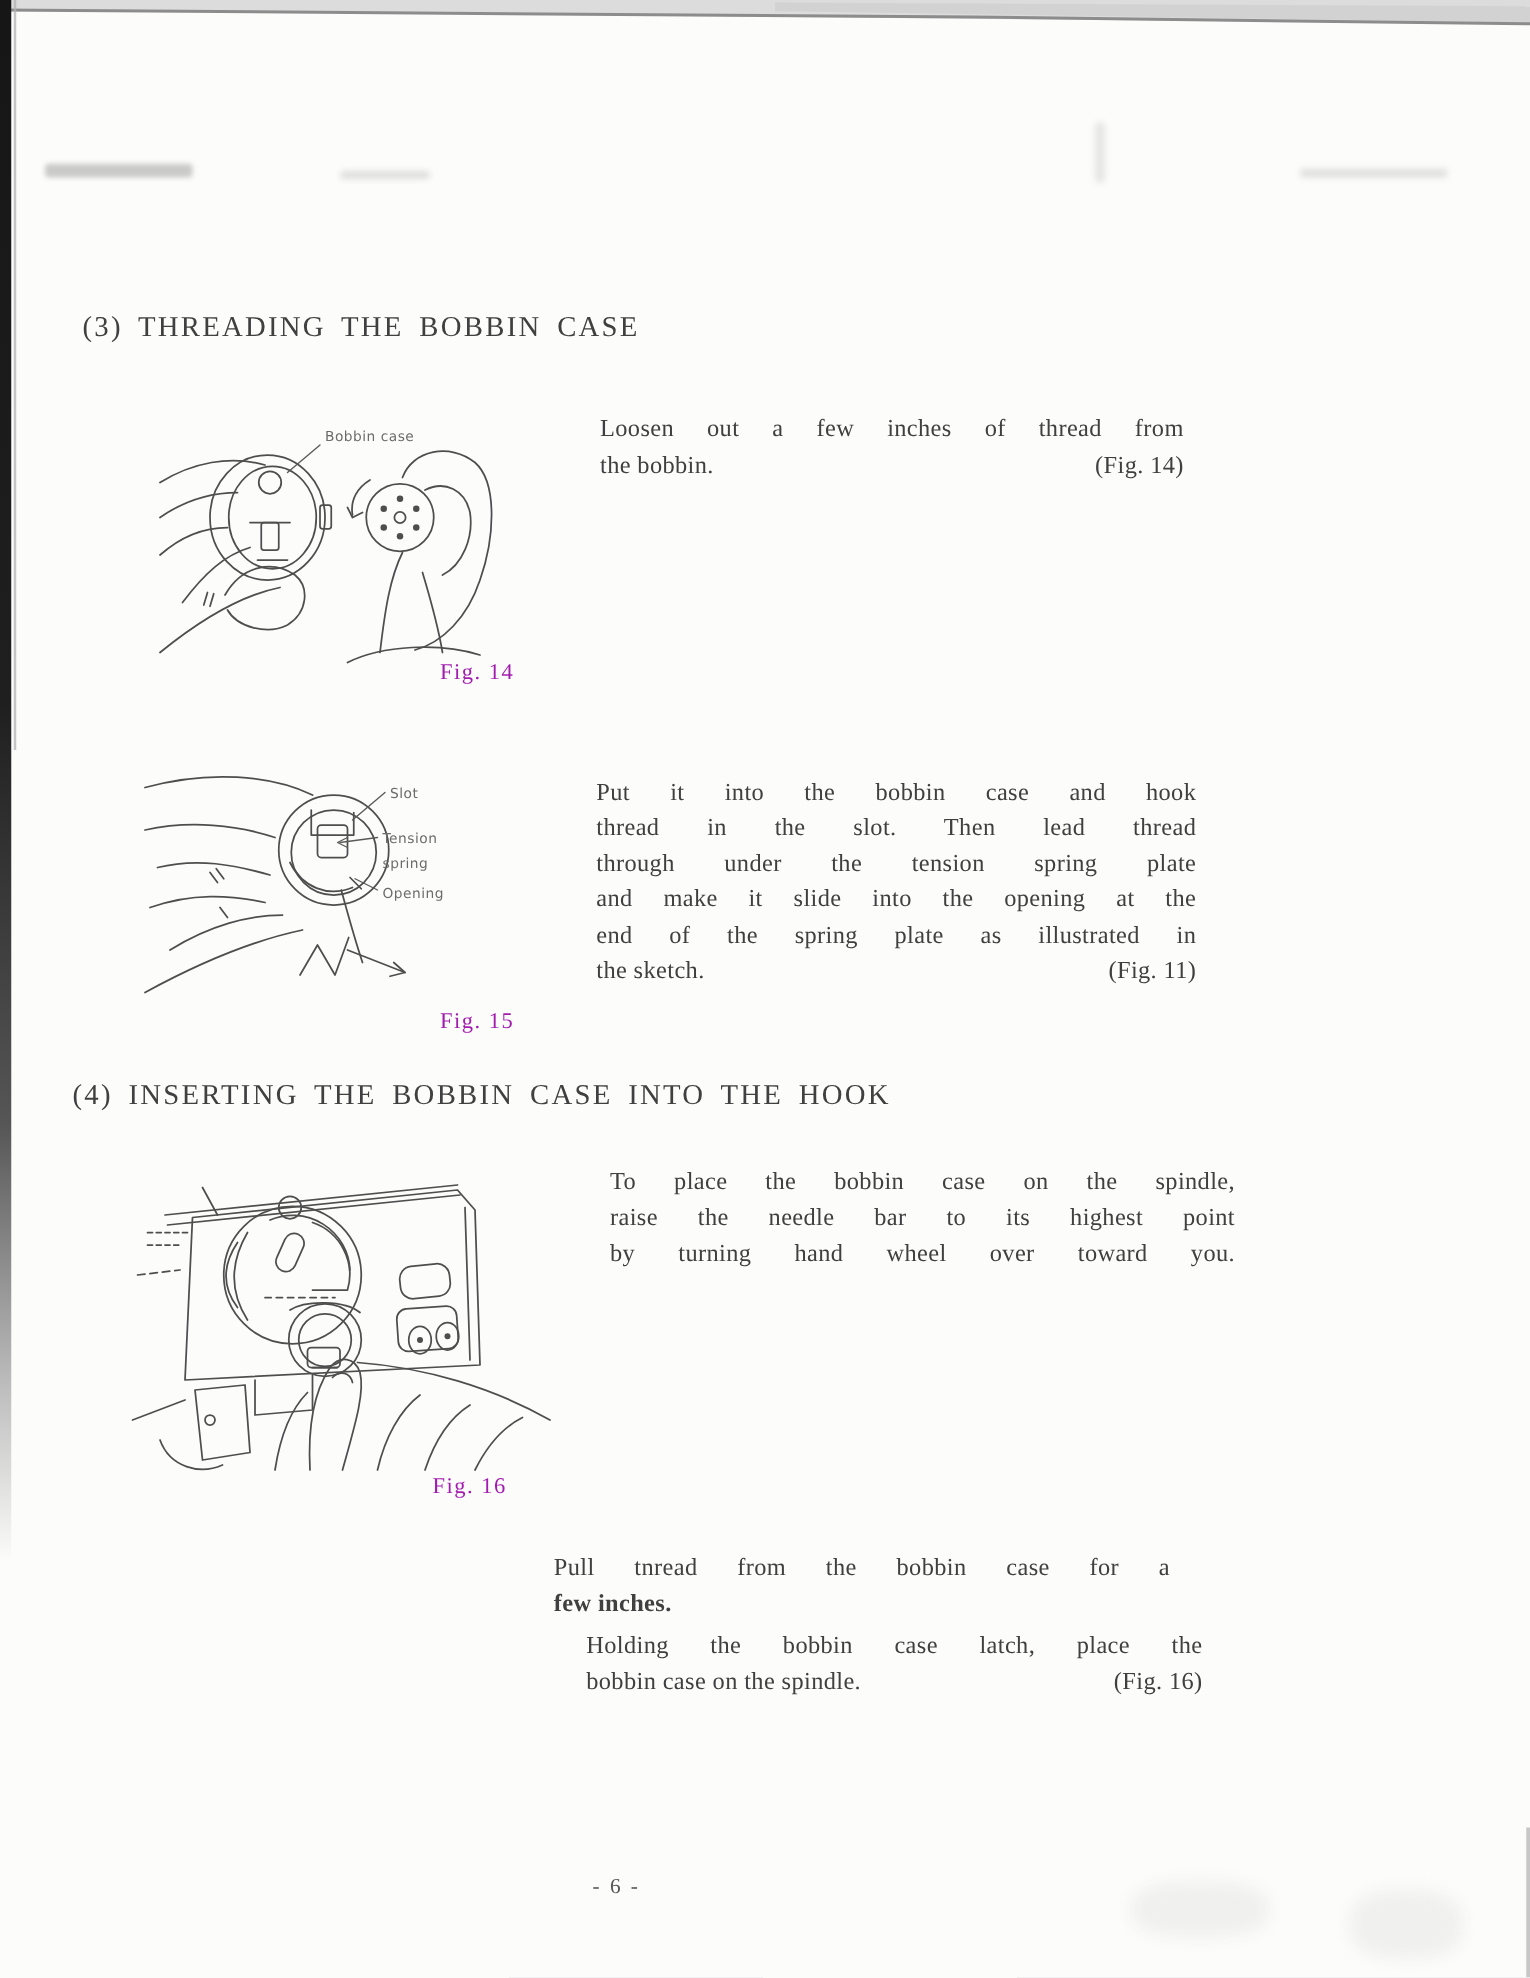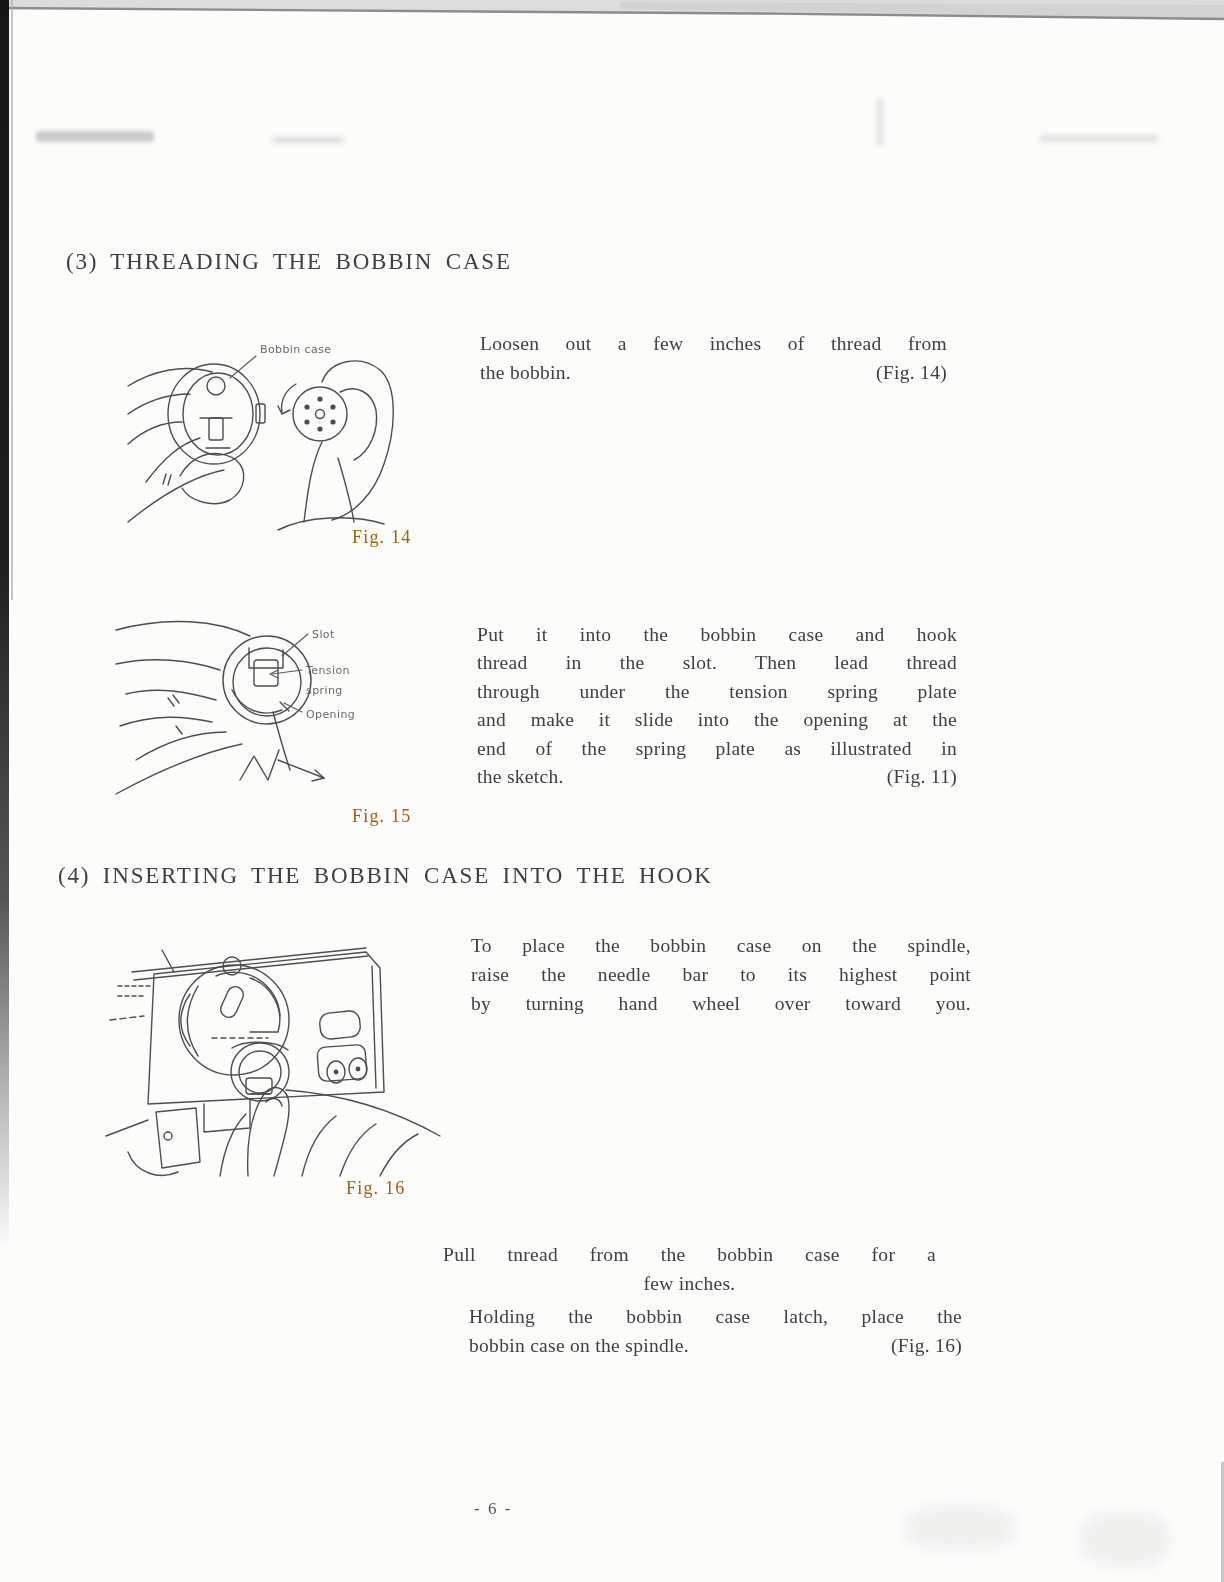--- a/index.html
+++ b/index.html
@@ -16,22 +16,22 @@
   .edge-right{right:0;bottom:0;width:3px;height:120px;background:#c7c7c7;}
   .smudge{background:#8d8d8d;filter:blur(2px);border-radius:3px;}
   .smudge.light{background:#bdbdbd;filter:blur(2.5px);}
   .blob{background:#f0f0ef;filter:blur(6px);border-radius:40%;}
   
   .heading{font-size:23px;letter-spacing:1.8px;word-spacing:5px;color:#404040;white-space:nowrap;}
   .para{font-size:19.5px;letter-spacing:.3px;color:#404040;}
   .para .ln{text-align:justify;text-align-last:justify;}
   .para .ln,.para .lnflex,.para .lnleft{height:var(--lh);line-height:var(--lh);overflow:hidden;}
   .para .lnflex{display:flex;justify-content:space-between;}
-  .para .lnleft{text-align:center;}
-  .figcap{font-size:18px;letter-spacing:1.2px;color:#a16207;white-space:nowrap;}
+  .para .lnleft{text-align:left;font-weight:bold;}
+  .figcap{font-size:18px;letter-spacing:1.2px;color:#a21caf;white-space:nowrap;}
   .pagenum{font-size:17px;letter-spacing:2px;color:#555;}
   
   svg.sketch{overflow:visible;}
   svg.sketch .sk{stroke:#4e4e4e;fill:none;stroke-width:1.4;stroke-linecap:round;stroke-linejoin:round;}
   svg.sketch .skthin{stroke:#5a5a5a;fill:none;stroke-width:1.1;stroke-linecap:round;}
   svg.sketch text{font-family:"DejaVu Sans",sans-serif;font-size:11px;fill:#6b6b6b;letter-spacing:.4px;stroke:none;}
   svg.sketch .dot{fill:#4e4e4e;stroke:none;}
 </style>
 </head>
 <body>
@@ -200,21 +200,21 @@
       <path d="M276,252 C286,232 298,218 314,210"></path>
       <path d="M182,166 C236,170 290,186 336,212"></path>
 
       <path d="M52,188 L92,184 L96,238 L58,244 Z"></path>
       <circle cx="64" cy="212" r="4"></circle>
       <path d="M24,228 C32,250 56,256 74,248"></path>
       <path d="M2,212 L44,196"></path>
     </g>
   </svg>
 
-  <div class="abs para" style="left:471px;top:931px;width:500px;--lh:29px">
+  <div class="abs para" style="left:488px;top:931px;width:500px;--lh:29px">
     <div class="ln">To place the bobbin case on the spindle,</div>
     <div class="ln">raise the needle bar to its highest point</div>
     <div class="ln">by turning hand wheel over toward you.</div>
   </div>
 
   <div class="abs figcap" style="left:346px;top:1178px">Fig. 16</div>
 
   <div class="abs para" style="left:443px;top:1240px;width:493px;--lh:29px">
     <div class="ln">Pull tnread from the bobbin case for a</div>
     <div class="lnleft">few inches.</div>

